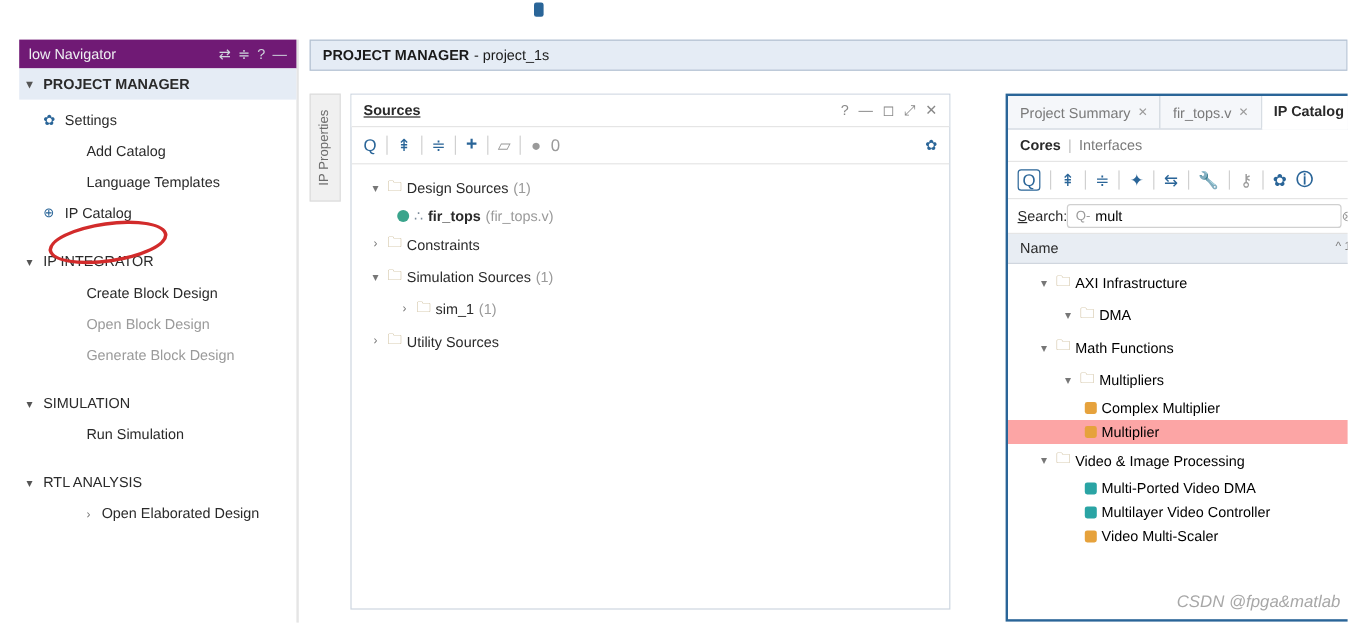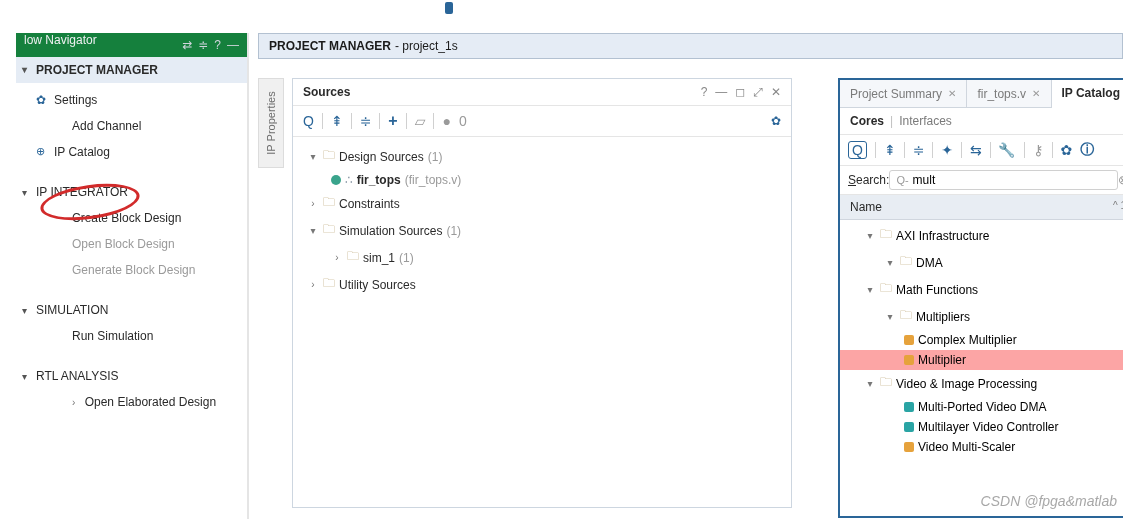--- a/index.html
+++ b/index.html
@@ -1,20 +1,20 @@
 <!DOCTYPE html>
 <html><head>
 <meta charset="utf-8">
 <style>
 * { box-sizing: border-box; margin: 0; padding: 0; font-family: Arial, sans-serif; font-size: 12px; }
 body { width: 1123px; height: 519px; background: #fff; overflow: hidden; position: relative; }
 
 
 .flow-nav { position: absolute; left: 16px; top: 33px; width: 233px; height: 486px; background: #fff; border-right: 2px solid #e5e5e5; }
-.flow-nav-header { height: 24px; background: #15803d; color: #eef0f2; display: flex; padding: 0 8px; justify-content: space-between; }
+.flow-nav-header { height: 24px; background: #701a75; color: #eef0f2; display: flex; align-items: center; padding: 0 8px; justify-content: space-between; }
 .flow-nav-header .title { font-size: 12px; }
 .flow-nav-header .icons { display: flex; gap: 6px; align-items: center; color: #cfd5dc; font-size: 11px; }
 .flow-nav-header .icons span { cursor: pointer; }
 
 .nav-section-hdr { background: #e5ecf5; color: #2a2a2a; padding: 6px 10px 6px 20px; font-weight: bold; font-size: 12px; position: relative; margin-top: 0; }
 .nav-section-hdr .chev { position: absolute; left: 6px; top: 7px; font-size: 10px; color: #555; }
 .nav-section { padding: 4px 0 10px 0; }
 .nav-section .sec-title { color: #2a2a2a; padding: 6px 10px 6px 20px; font-weight: normal; font-size: 12px; position: relative; }
 .nav-section .sec-title .chev { position: absolute; left: 6px; top: 8px; font-size: 10px; color: #555; }
 
@@ -32,21 +32,21 @@
 .proj-header { position: absolute; left: 258px; top: 33px; right: 0; height: 26px; background: #e5ecf5; border: 1px solid #b3c1d1; display: flex; align-items: center; padding: 0 10px; color: #1a1a1a; font-size: 12px; }
 .proj-header b { margin-right: 4px; }
 
 
 .ip-props { position: absolute; left: 258px; top: 78px; width: 26px; height: 90px; border: 1px solid #dcdcdc; background: #f0f0f0; display: flex; align-items: center; justify-content: center; }
 .ip-props span { transform: rotate(-90deg); white-space: nowrap; color: #6c6c6c; font-size: 11px; }
 
 
 .sources-panel { position: absolute; left: 292px; top: 78px; width: 500px; height: 430px; border: 1px solid #cdd6e0; background: #fff; }
 .panel-title { display: flex; align-items: center; justify-content: space-between; padding: 6px 10px; border-bottom: 1px solid #e5e5e5; background: #fff; }
-.panel-title .t { font-weight: bold; color: #2a2a2a; }
+.panel-title .t { font-weight: bold; color: #2a2a2a; text-decoration: underline; }
 .panel-title .ctrls { display: flex; gap: 8px; align-items: center; color: #888; }
 .panel-title .ctrls span { cursor: pointer; }
 
 .toolbar { display: flex; align-items: center; gap: 8px; padding: 6px 10px; border-bottom: 1px solid #e5e5e5; color: #4a5a6a; }
 .toolbar .sep { width: 1px; height: 16px; background: #d0d0d0; }
 .toolbar .tb-btn { cursor: pointer; font-size: 14px; color: #2a6598; display: flex; align-items: center; }
 .toolbar .tb-btn.g { color: #9a9a9a; }
 .toolbar .tb-btn.plus { font-weight: bold; font-size: 16px; }
 .toolbar .right-gear { margin-left: auto; color: #2a6598; cursor: pointer; }
 
@@ -123,21 +123,24 @@
   <div class="nav-section-hdr">
     <span class="chev">▾</span>
     <span>PROJECT MANAGER</span>
   </div>
   <div class="nav-section">
     <div class="nav-item">
       <span class="gear">✿</span>
       <span>Settings</span>
     </div>
     <div class="nav-item l2">
-      <span>Add Channel</span>
+      <span>Add Catalog</span>
+    </div>
+    <div class="nav-item l2">
+      <span>Language Templates</span>
     </div>
     <div class="nav-item">
       <span class="pin">⊕</span>
       <span>IP Catalog</span>
     </div>
   </div>
 
   <div class="nav-section">
     <div class="sec-title">
       <span class="chev">▾</span>

